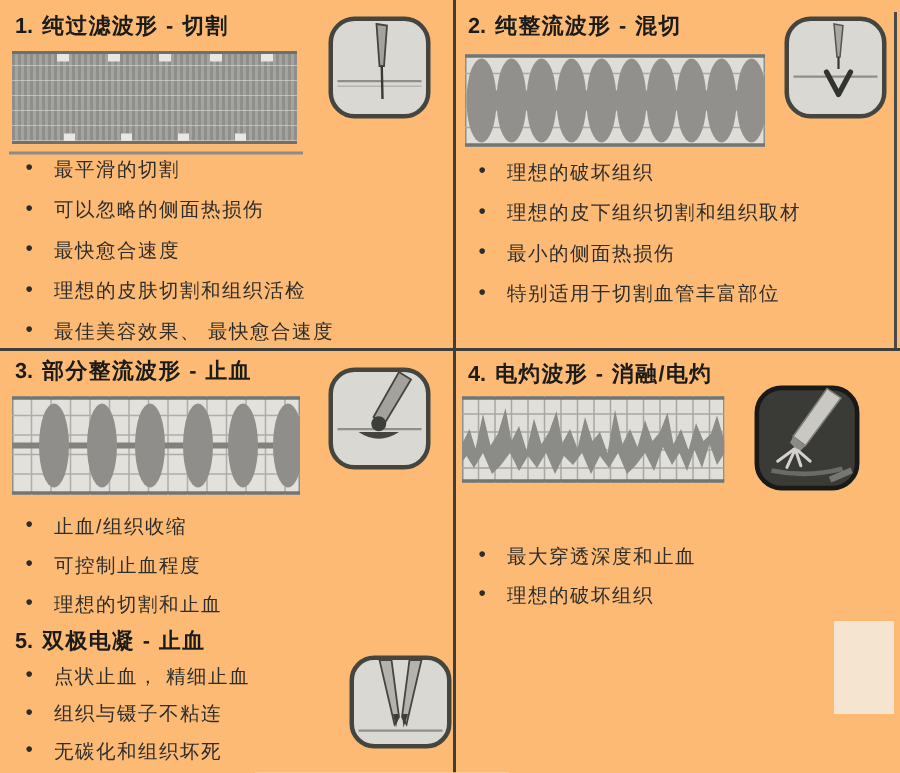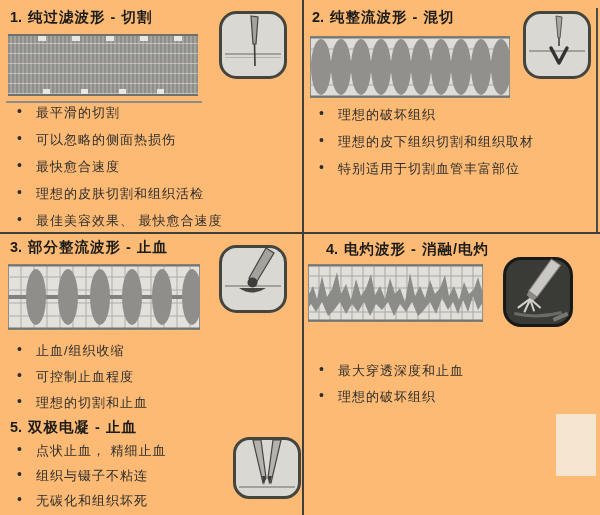--- a/index.html
+++ b/index.html
@@ -105,20 +105,21 @@
       <rect x="2.5" y="2.5" width="65" height="65" rx="16" fill="#d9d8d3" stroke="#45453f" stroke-width="3"></rect>
       <path d="M7 41H63" stroke="#8f8e89" stroke-width="1.5"></path>
       <polygon points="34,6 40,7 38,28 36,28" fill="#a8a7a2" stroke="#55554f" stroke-width="1"></polygon>
       <path d="M37 28 L37 36" stroke="#3a3a36" stroke-width="1.5"></path>
       <path d="M29 38 L37 53 L45 38" stroke="#33332f" stroke-width="3.5" fill="none" stroke-linecap="round" stroke-linejoin="round"></path>
     </svg>
   </div>
   <ul class="blist sp27" style="left:316px;top:108px;width:278px">
     <li><span>理想的破坏组织</span></li>
     <li><span>理想的皮下组织切割和组织取材</span></li>
+    <li><span>最小的侧面热损伤</span></li>
     <li><span>特别适用于切割血管丰富部位</span></li>
   </ul>
 
   <div class="sec-head" style="left:10px;top:238px">
     <span class="num">3.</span><span>部分整流波形  -  止血</span>
   </div>
   <svg class="wave" style="left:8px;top:264px" width="192" height="66" viewBox="0 0 192 66">
     <rect x="0.5" y="0.5" width="191" height="65" fill="#e2e1dc" stroke="#8e8e8a"></rect>
     <path d="M13 0V66 M26 0V66 M39 0V66 M52 0V66 M65 0V66 M78 0V66 M91 0V66 M104 0V66 M117 0V66 M130 0V66 M143 0V66 M156 0V66 M169 0V66 M182 0V66" stroke="#aeada8" stroke-width="1"></path>
     <path d="M0 13H192 M0 26H192 M0 39H192 M0 52H192" stroke="#aeada8" stroke-width="1"></path>
@@ -142,21 +143,21 @@
       <circle cx="34.5" cy="38.5" r="5" fill="#3d3d39"></circle>
       <path d="M21 44 Q34.5 53 48 44 Z" fill="#45453f"></path>
     </svg>
   </div>
   <ul class="blist sp26" style="left:14px;top:344px;width:280px">
     <li><span>止血/组织收缩</span></li>
     <li><span>可控制止血程度</span></li>
     <li><span>理想的切割和止血</span></li>
   </ul>
 
-  <div class="sec-head" style="left:326px;top:240px">
+  <div class="sec-head" style="left:312px;top:240px">
     <span class="num">4.</span><span>电灼波形 -  消融/电灼</span>
   </div>
   <svg class="wave" style="left:308px;top:264px" width="175" height="58" viewBox="0 0 175 58">
     <rect x="0.5" y="0.5" width="174" height="57" fill="#e0dfda" stroke="#8e8e8a"></rect>
     <path d="M11 0V58 M22 0V58 M33 0V58 M44 0V58 M55 0V58 M66 0V58 M77 0V58 M88 0V58 M99 0V58 M110 0V58 M121 0V58 M132 0V58 M143 0V58 M154 0V58 M165 0V58" stroke="#a8a7a2" stroke-width="1"></path>
     <path d="M0 12H175 M0 24H175 M0 36H175 M0 48H175" stroke="#a8a7a2" stroke-width="1"></path>
     <line x1="0" y1="1.5" x2="175" y2="1.5" stroke="#75756f" stroke-width="2"></line>
     <line x1="0" y1="56.5" x2="175" y2="56.5" stroke="#75756f" stroke-width="2"></line>
     <polygon fill="#8b8b87" points="0,32 5,22 9,35 14,12 19,33 24,25 29,8 33,30 38,20 43,36 48,15 53,32 58,24 63,10 67,31 72,22 77,35 82,14 87,30 92,24 97,38 102,9 107,32 112,22 117,34 122,16 127,30 132,24 137,11 141,32 146,22 151,36 156,18 161,30 166,25 170,13 175,30 175,38 170,46 165,32 160,48 155,36 150,50 145,38 140,46 134,34 128,50 122,38 116,46 110,52 104,38 98,48 92,40 86,52 80,38 74,46 68,40 62,52 56,38 50,48 44,40 38,50 32,38 26,46 20,52 14,38 8,48 3,40 0,44"></polygon>
   </svg>

